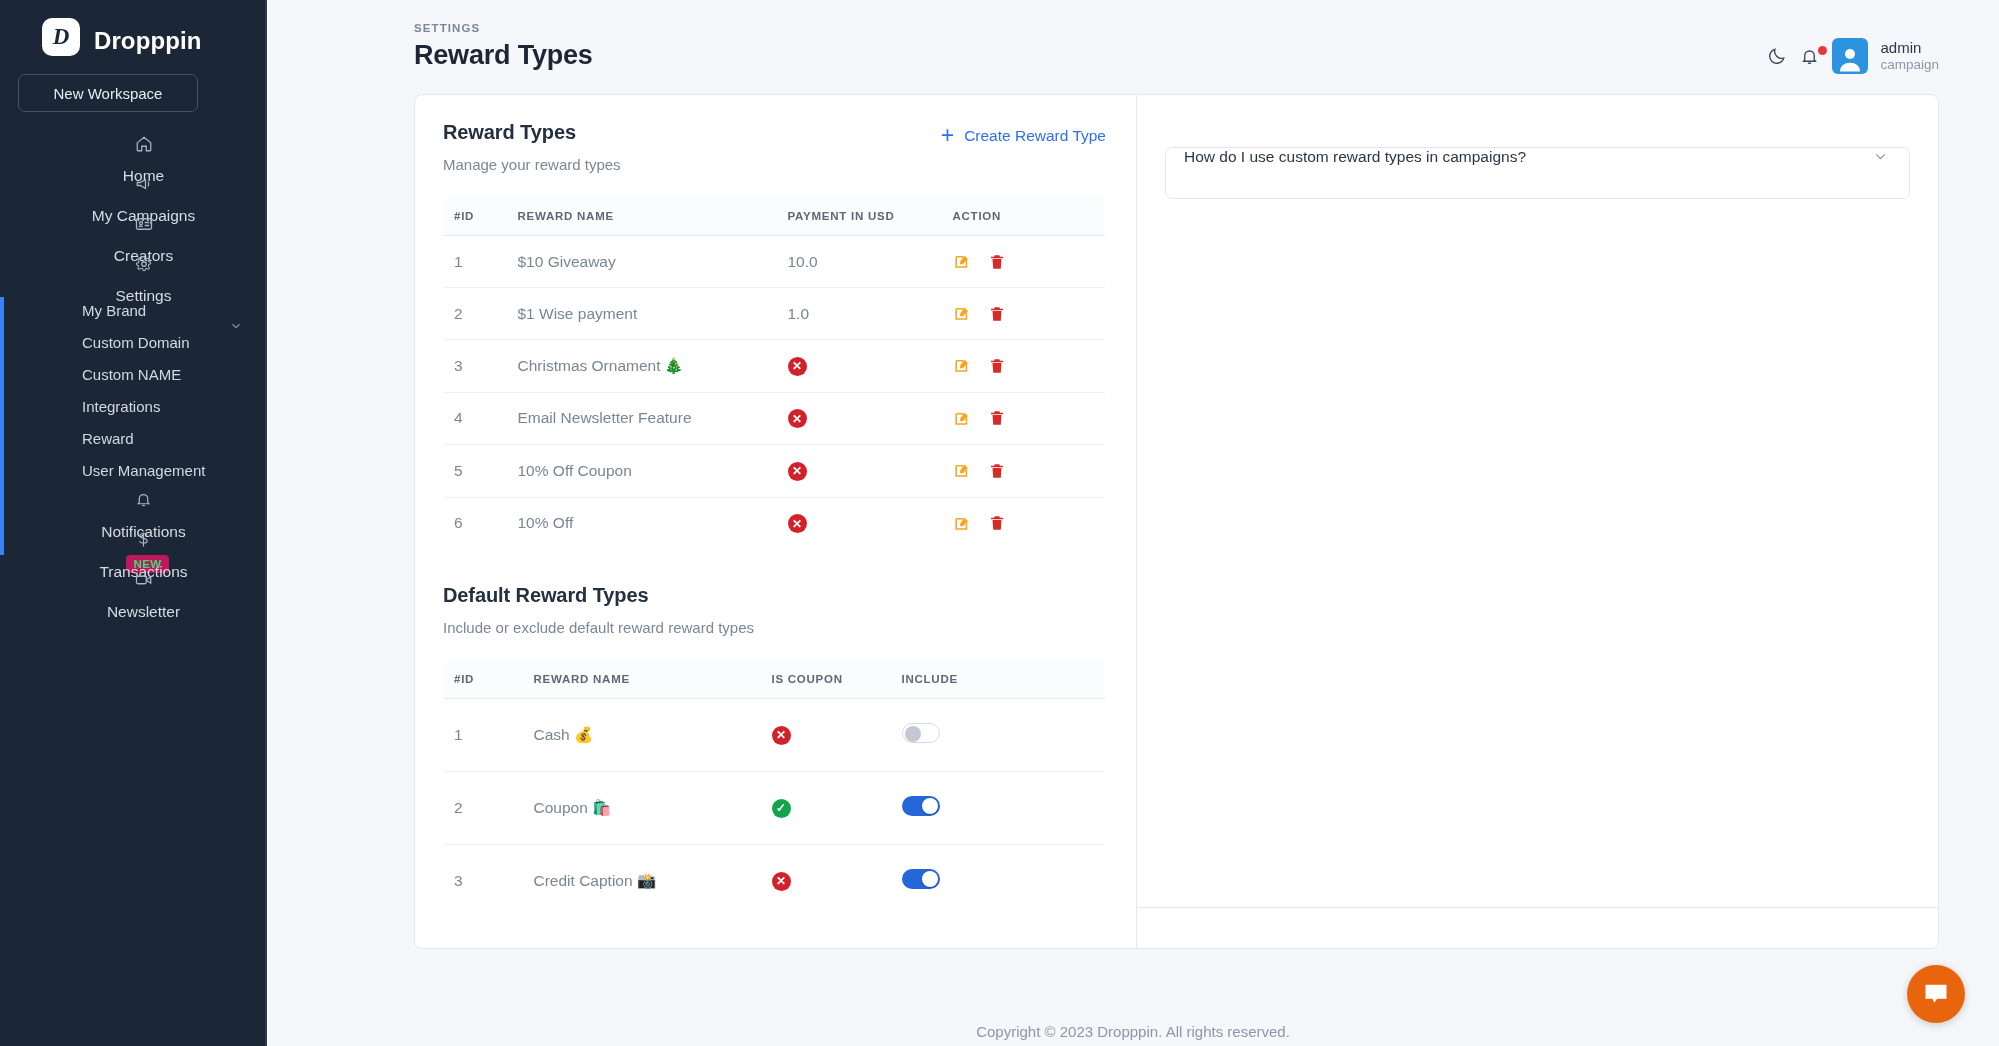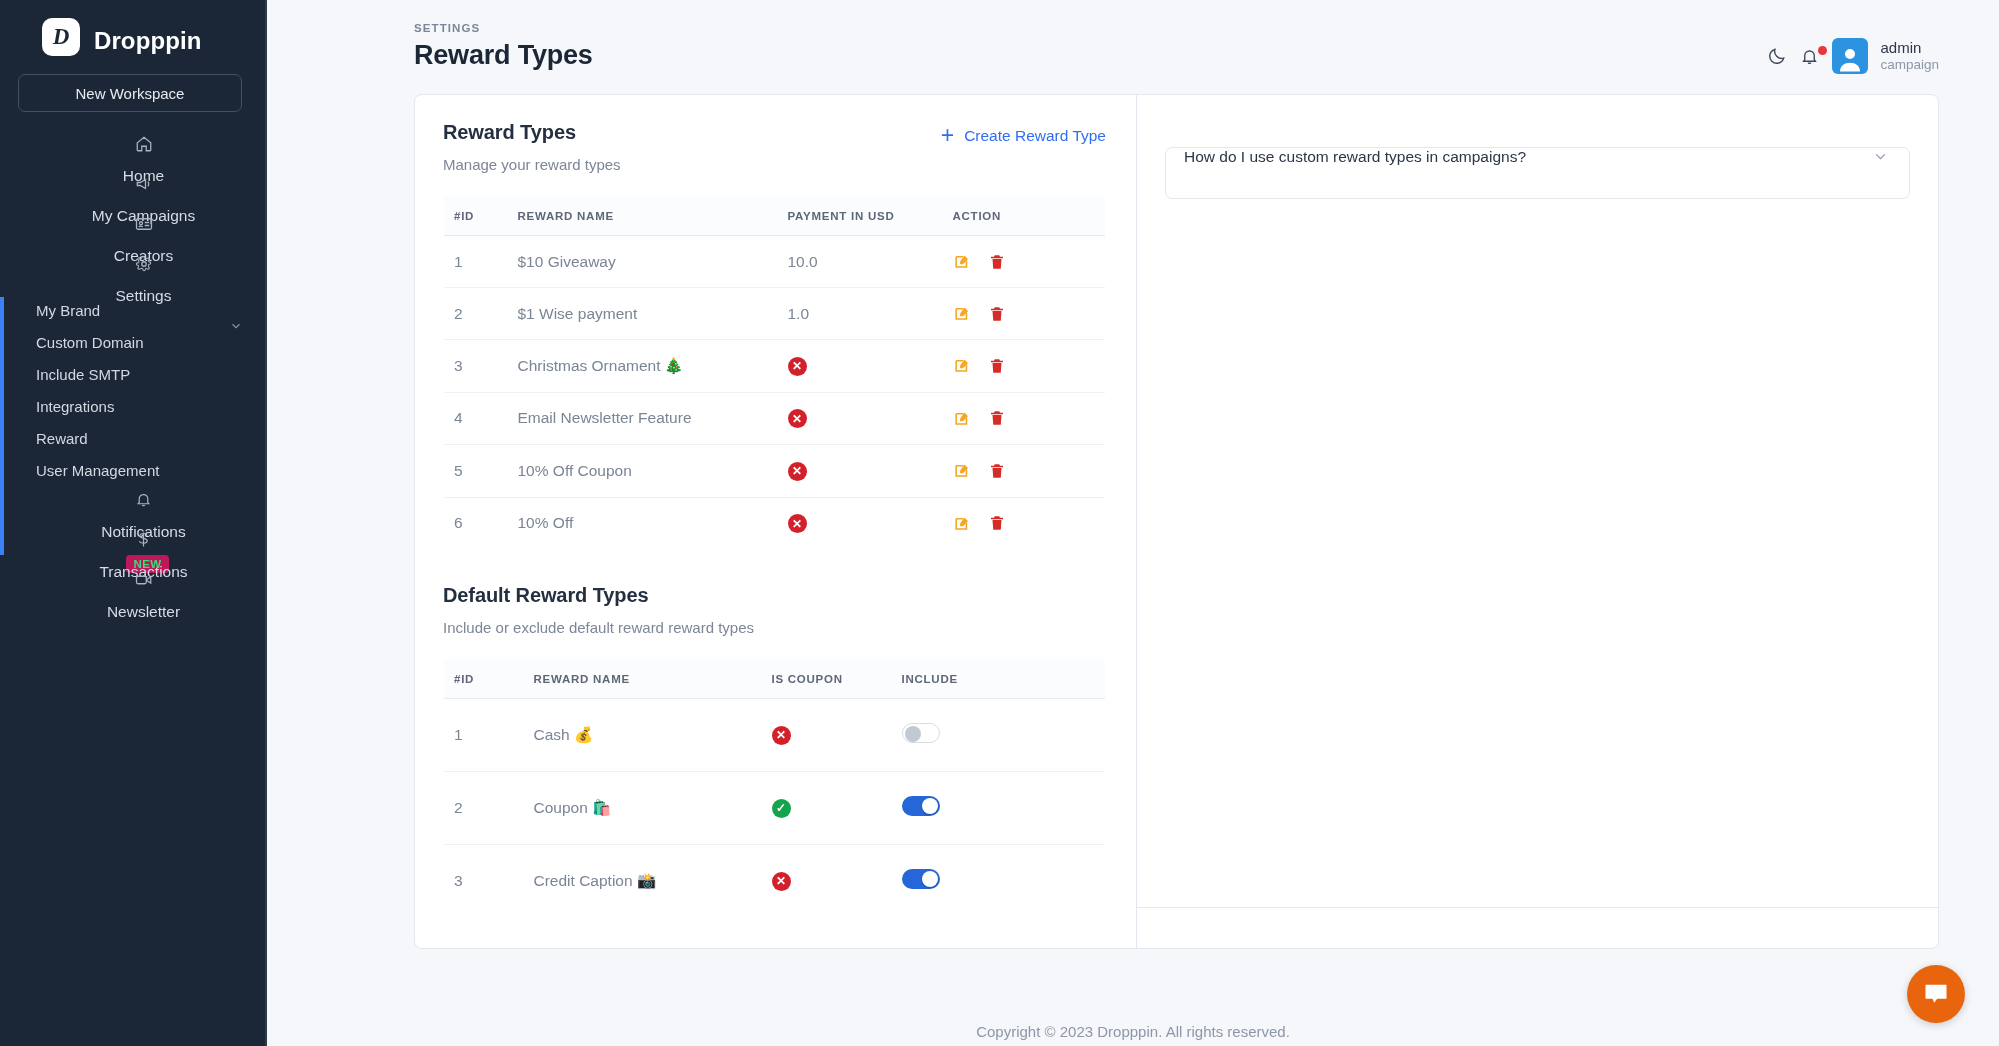--- a/index.html
+++ b/index.html
@@ -26,34 +26,34 @@
     font-size: 23px; font-weight: bold; color: #1b2636; font-style: italic;
     font-family: "Liberation Serif", serif;
   }
   .brand-name { font-size: 24px; font-weight: bold; color: #ffffff; letter-spacing: .1px; margin-top: 8px; }
 
   .ws-label { font-size: 15px; color: #cfd6e0; padding: 16px 0 8px 20px; }
   .ws-button {
     margin: 0 20px 0 18px; height: 38px; border: 1px solid #46505f; border-radius: 7px;
     display: flex; align-items: center; justify-content: center;
     font-size: 15px; color: #e8ecf2; cursor: pointer; background: transparent;
-    width: 224px;
+    width: 180px;
   }
 
   .nav { margin-top: 22px; }
   .nav-item {
     display: flex; align-items: center; gap: 14px;
     height: 40px; padding-left: 20px; cursor: pointer;
     font-size: 15.5px; color: #d6dce5; position: relative; flex-direction: column;
   }
   .nav-item .ico { width: 19px; height: 19px; display: inline-flex; align-items: center; justify-content: center; flex: 0 0 19px; }
   .nav-item .chev { margin-left: auto; margin-right: 24px; opacity: .75; }
   .sub-item {
     height: 32px; display: flex; align-items: center;
-    padding-left: 36px; font-size: 15px; color: #d2d9e3; cursor: pointer;
+    padding-left: 82px; font-size: 15px; color: #d2d9e3; cursor: pointer;
   }
   .badge-new {
     font-size: 11.5px; font-weight: bold; color: #3ddc79;
     background: #be185d; border-radius: 4px; padding: 3px 7px; margin-left: 8px;
     letter-spacing: .4px;
   }
   .active-rail {
     position: absolute; left: 0; top: 297px; width: 4px; height: 258px; background: #3b82f6;
   }
   .sidebar-edge { position: absolute; right: 0; top: 0; bottom: 0; width: 2px; background: #2c3a4d; }
@@ -210,21 +210,21 @@
         </span>
       </div>
 
       <div class="sub-item">
           <span>My Brand</span>
         </div>
       <div class="sub-item">
           <span>Custom Domain</span>
         </div>
       <div class="sub-item">
-          <span>Include SMTP</span>
+          <span>Custom NAME</span>
         </div>
       <div class="sub-item">
           <span>Integrations</span>
         </div>
       <div class="sub-item">
           <span>Reward</span>
         </div>
       <div class="sub-item">
           <span>User Management</span>
         </div>

